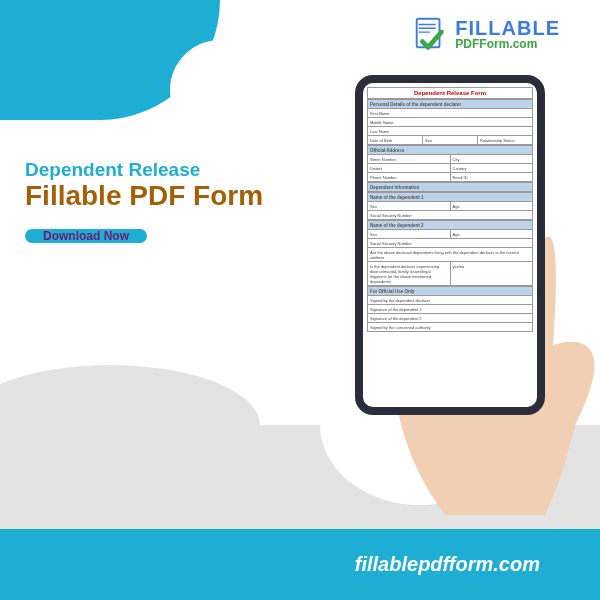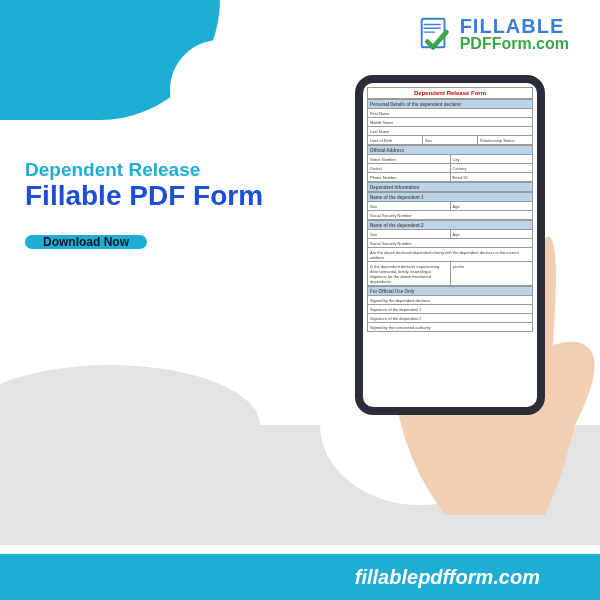--- a/index.html
+++ b/index.html
@@ -1,43 +1,43 @@
 <!DOCTYPE html>
 <html><head>
 <meta charset="utf-8">
 <style>
 *{margin:0;padding:0;box-sizing:border-box}
 body{width:600px;height:600px;font-family:Arial,Helvetica,sans-serif;background:#fff;position:relative;overflow:hidden}
 .wave-top{position:absolute;top:0;left:0;width:220px;height:120px;background:#1eaed3;border-radius:0 0 120px 0}
 .wave-top::after{content:"";position:absolute;right:-50px;top:40px;width:100px;height:100px;background:#fff;border-radius:50%}
-.logo{position:absolute;top:15px;right:31px;display:flex;align-items:center;gap:6px}
+.logo{position:absolute;top:15px;right:40px;display:flex;align-items:center;gap:6px}
 .logo-mark{width:38px;height:38px;position:relative}
 .logo-text{display:flex;flex-direction:column;line-height:1}
 .logo-t1{font-size:20px;font-weight:900;color:#3a7ddb;letter-spacing:1px}
-.logo-t2{font-size:16px;font-weight:900;color:#3aa746}
+.logo-t2{font-size:12px;font-weight:900;color:#3aa746}
 .content{position:absolute;left:25px;top:160px;width:280px}
 .title1{font-size:19px;font-weight:900;color:#1eaed3;line-height:1.1}
-.title2{font-size:28px;font-weight:900;color:#1d4ed8;line-height:1.1;margin-bottom:20px}
+.title2{font-size:28px;font-weight:900;color:#a16207;line-height:1.1;margin-bottom:14px}
 .desc{font-size:10.5px;color:#7a7a7a;line-height:1.5;margin-bottom:18px}
-.btn{display:inline-block;background:#1eaed3;color:#0f172a;padding:0 18px;border-radius:18px;font-size:12px;font-weight:600;border:none;cursor:pointer}
+.btn{display:inline-block;background:#1eaed3;color:#701a75;padding:0 18px;border-radius:18px;font-size:12px;font-weight:600;border:none;cursor:pointer}
 .icons{position:absolute;left:25px;top:430px;display:flex;gap:20px}
 .filetype{width:48px;height:48px;border:2px solid #e6e6e6;border-radius:50%;display:flex;align-items:center;justify-content:center}
 .filetype svg{width:22px;height:26px}
 .phone-wrap{position:absolute;right:15px;top:75px;width:260px;height:430px}
 .hand{position:absolute;right:-20px;bottom:-10px;width:280px;height:400px}
 .phone{position:absolute;right:40px;top:0;width:190px;height:340px;background:#fff;border:8px solid #2b2d3a;border-radius:18px;overflow:hidden}
 .form{padding:4px;font-size:4px;color:#555}
 .form-title{background:#fff;text-align:center;font-weight:700;color:#c00;font-size:6px;padding:2px;border:0.5px solid #999}
 .form-sec{background:#bcd3ea;font-weight:700;font-size:4.5px;padding:1.5px 2px;border:0.5px solid #999}
 .form-row{display:flex;border-left:0.5px solid #999}
 .form-cell{border-right:0.5px solid #999;border-bottom:0.5px solid #999;padding:1.5px 2px;flex:1;min-height:7px;font-size:4px;color:#444}
 .bottom-wave{position:absolute;bottom:55px;left:0;width:600px;height:120px;background:#e3e3e3}
 .bottom-wave::before{content:"";position:absolute;top:-60px;left:-40px;width:300px;height:120px;background:#e3e3e3;border-radius:50%}
 .bottom-wave::after{content:"";position:absolute;top:-80px;right:80px;width:200px;height:160px;background:#fff;border-radius:50%}
-.footer{position:absolute;bottom:0;left:0;width:600px;height:46px;background:#1eaed3;display:flex;align-items:center;justify-content:flex-end;padding-right:60px}
+.footer{position:absolute;bottom:0;left:0;width:600px;height:71px;background:#1eaed3;display:flex;align-items:center;justify-content:flex-end;padding-right:60px}
 .footer-text{color:#fff;font-size:20px;font-weight:700;font-style:italic}
 </style>
 </head>
 <body>
 
 <div class="wave-top"></div>
 
 <div class="logo">
   <div class="logo-mark">
     <svg viewBox="0 0 40 40">

